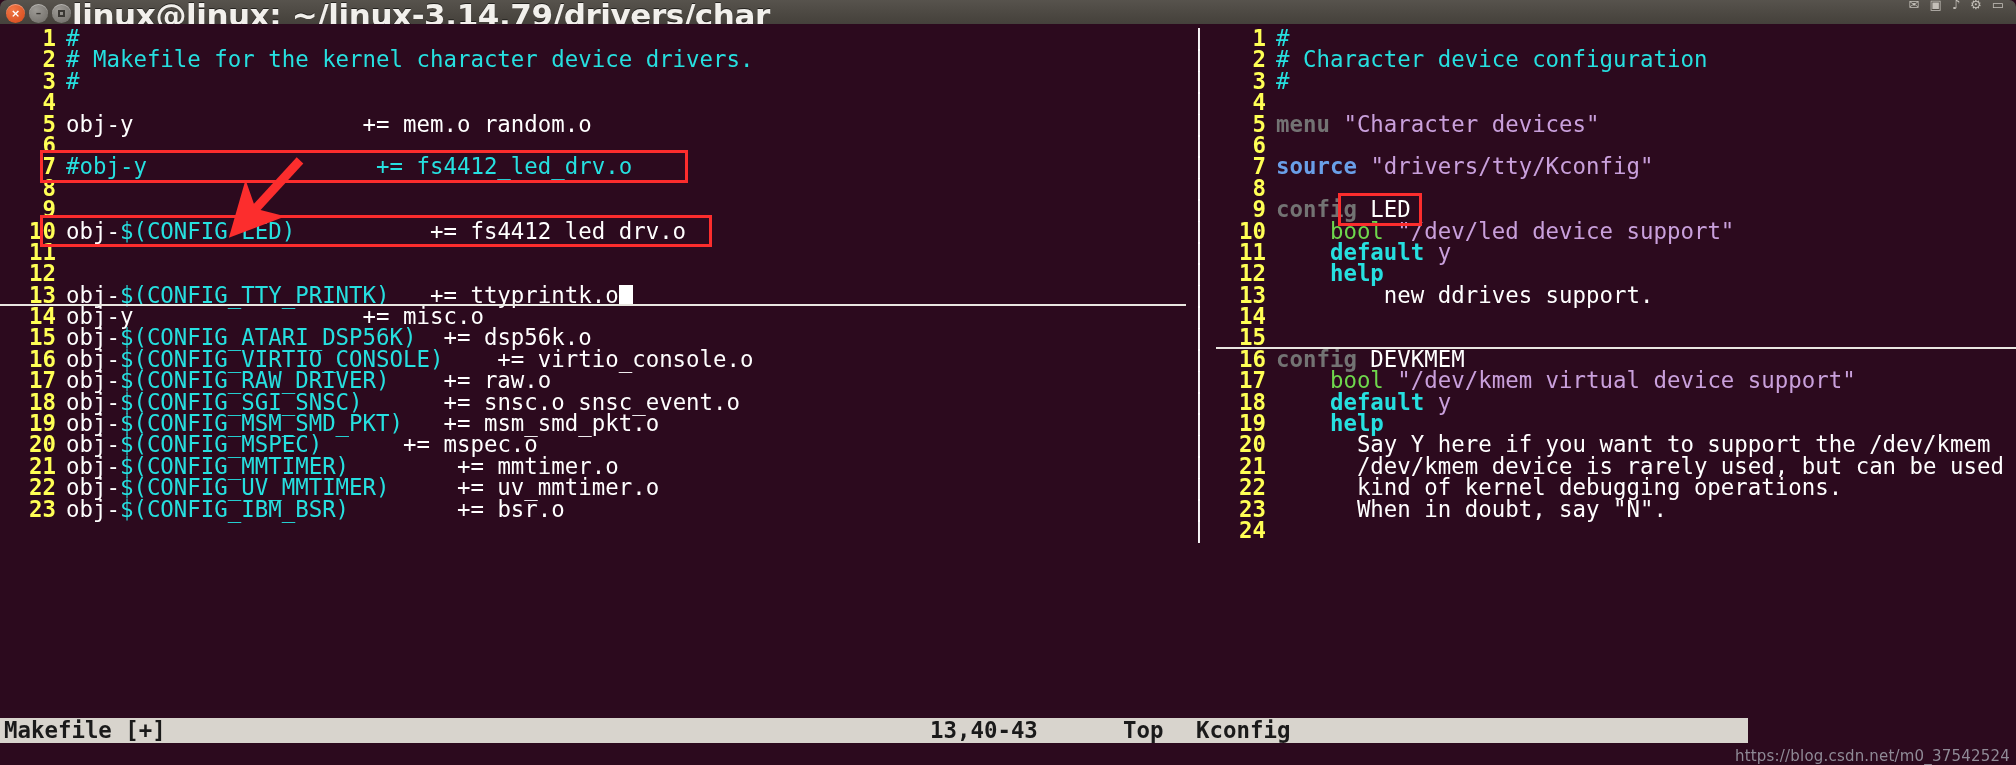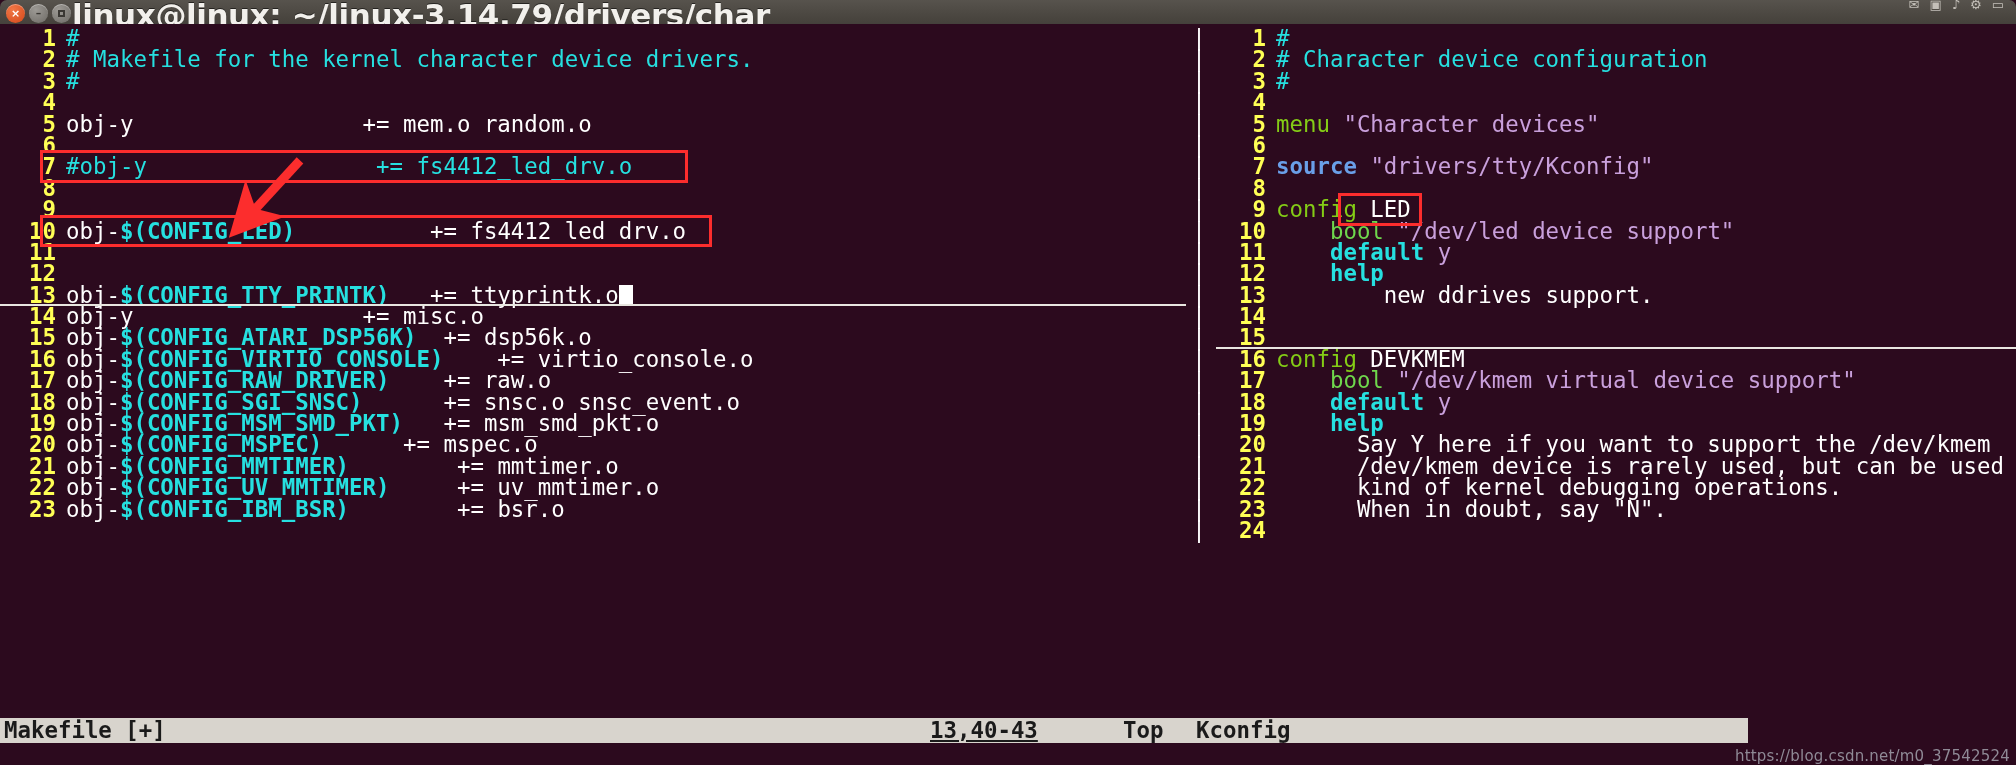--- a/index.html
+++ b/index.html
@@ -116,22 +116,22 @@
     text-align: right;
     color: #ffff55;
     font-weight: bold;
     margin-right: 10px;
   }
   .ln.r { width: 54px; }
 
   
   .c-comment { color: #26e0e0; }
   .c-ident   { color: #ffffff; }
-  .c-var     { color: #26e0e0; font-weight: bold; }
-  .c-kw      { color: #84cc16; font-weight: normal; }
+  .c-var     { color: #26e0e0; font-weight: normal; }
+  .c-kw      { color: #737373; font-weight: bold; }
   .c-kw2     { color: #26e0e0; font-weight: bold; }
   .c-kw3     { color: #6fd84d; font-weight: normal; }
   .c-str     { color: #c9a0dc; }
   .c-src     { color: #6a9fe8; font-weight: bold; }
   .c-val     { color: #c9a0dc; }
   .c-plain   { color: #ffffff; }
   .blockcursor {
     background: #ffffff;
     color: #2c0a1e;
     display: inline-block;
@@ -307,21 +307,21 @@
       <defs>
         <marker id="ah" markerWidth="6" markerHeight="6" refX="2.2" refY="3" orient="auto" markerUnits="strokeWidth">
           <path d="M0,0 L6,3 L0,6 L1.6,3 z" fill="#fc2d2d"></path>
         </marker>
       </defs>
       <line x1="300" y1="136.39999999999998" x2="252" y2="188.6" stroke="#fc2d2d" stroke-width="9" marker-end="url(#ah)"></line>
     </svg>
 
     <div id="statusline">
       <span class="st" style="left:4px;">Makefile [+]</span>
-      <span class="st" style="left:930px;text-decoration:underline;">13,40-43</span>
+      <span class="st" style="left:930px;">13,40-43</span>
       <span class="st" style="left:1123px;">Top</span>
       <span class="st" style="left:1196px;text-align:center;">Kconfig</span>
       <span class="st" style="left:1776px;">15,1</span>
       <span class="st" style="left:1952px;">Top</span>
     </div>
 
     <div id="cmdline">
       <span>-- INSERT --</span>
     </div>
 

